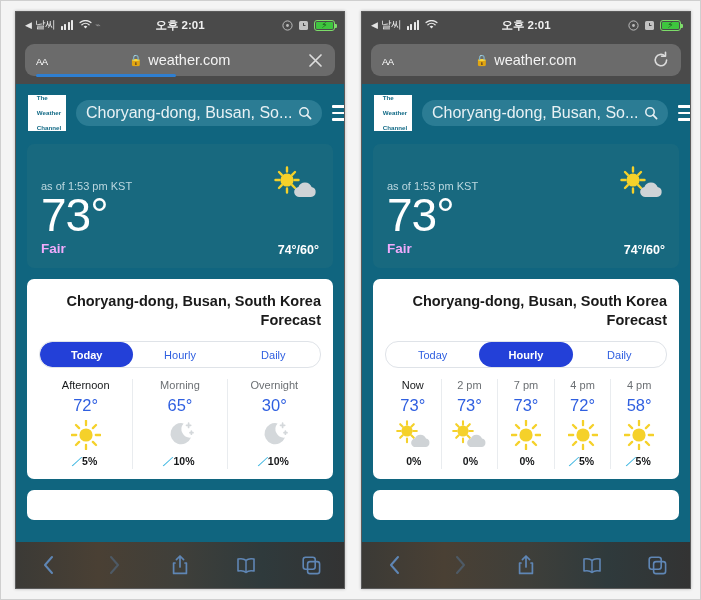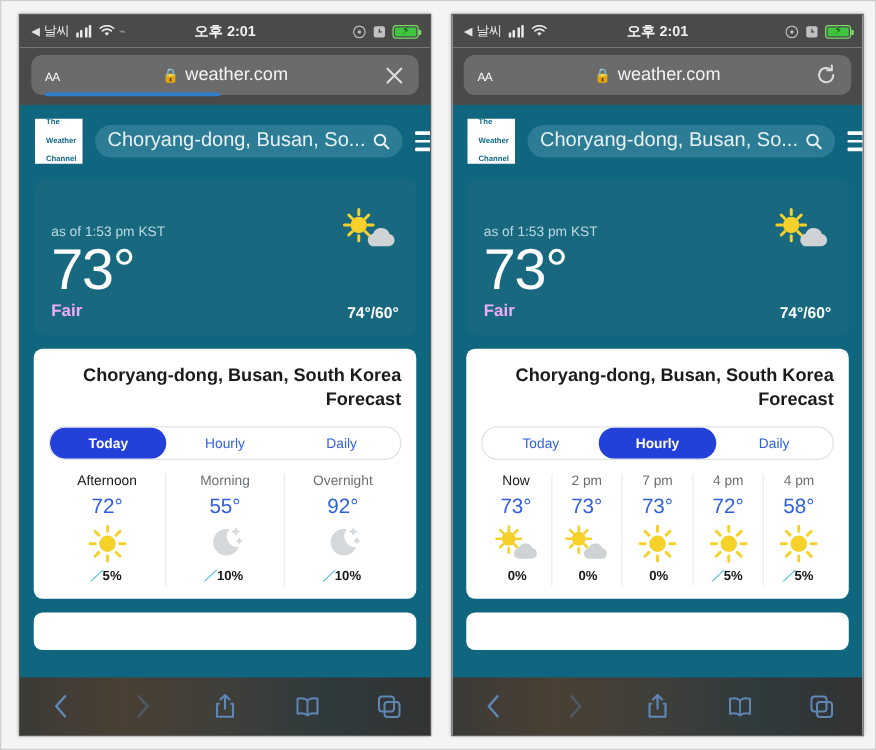--- a/index.html
+++ b/index.html
@@ -296,37 +296,37 @@
                   <circle cx="15" cy="15" r="6.6" fill="#f5d12a"></circle>
                 </svg>
               </div>
               <div class="pop">
                 <span class="drop">╱</span>
                 <span>5%</span>
               </div>
             </div>
             <div class="col">
               <div class="lbl">Morning</div>
-              <div class="tmp">55°</div>
+              <div class="tmp">65°</div>
               <div class="ico">
                 <svg width="30" height="30" viewBox="0 0 30 30">
                   <path d="M18.6 3.4A10.6 10.6 0 1 0 26 17.6 8.6 8.6 0 0 1 18.6 3.4z" fill="#d4d8db"></path>
                   <g stroke="#d4d8db" stroke-width="1.7" stroke-linecap="round">
                     <path d="M23.6 3.2v4.2M21.5 5.3h4.2M26.4 11.2v3M25 12.7h3"></path>
                   </g>
                 </svg>
               </div>
               <div class="pop">
                 <span class="drop">╱</span>
                 <span>10%</span>
               </div>
             </div>
             <div class="col">
               <div class="lbl">Overnight</div>
-              <div class="tmp">92°</div>
+              <div class="tmp">30°</div>
               <div class="ico">
                 <svg width="30" height="30" viewBox="0 0 30 30">
                   <path d="M18.6 3.4A10.6 10.6 0 1 0 26 17.6 8.6 8.6 0 0 1 18.6 3.4z" fill="#d4d8db"></path>
                   <g stroke="#d4d8db" stroke-width="1.7" stroke-linecap="round">
                     <path d="M23.6 3.2v4.2M21.5 5.3h4.2M26.4 11.2v3M25 12.7h3"></path>
                   </g>
                 </svg>
               </div>
               <div class="pop">
                 <span class="drop">╱</span>

